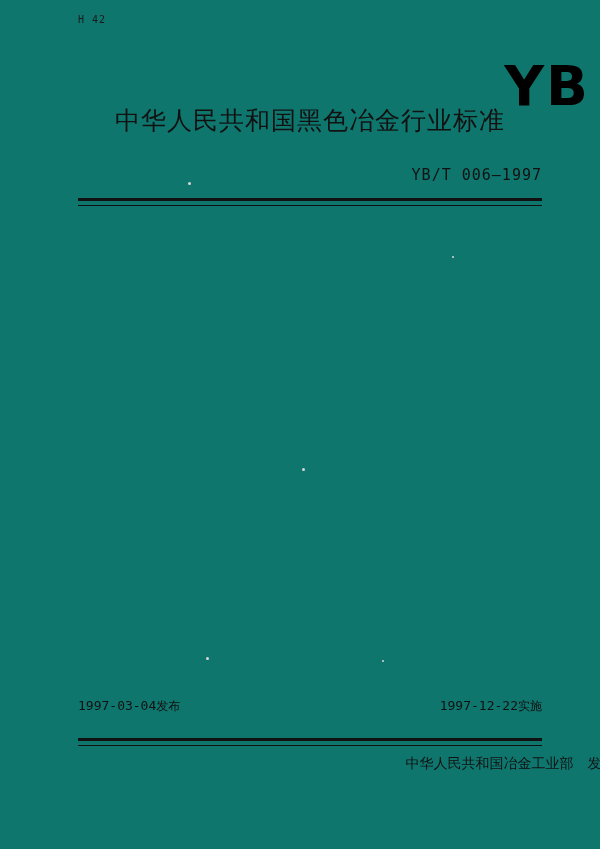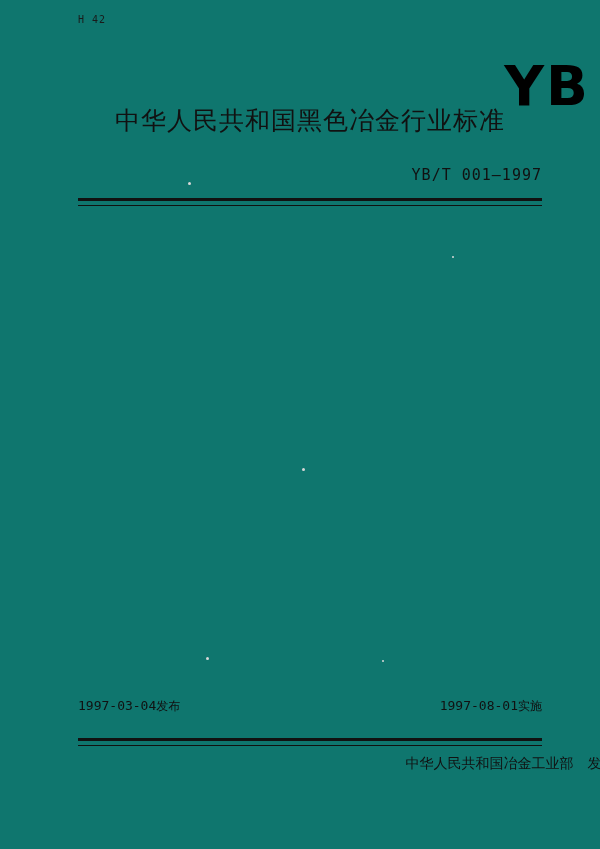--- a/index.html
+++ b/index.html
@@ -183,33 +183,33 @@
   <div class="speck" style="left:206px; top:657px; width:3px; height:3px;"></div>
   <div class="speck" style="left:382px; top:660px; width:2px; height:2px;"></div>
   <div class="speck" style="left:452px; top:256px; width:2px; height:2px;"></div>
 
   <div class="class-code">H 42</div>
 
   <div class="yb-logo">YB</div>
 
   <div class="std-title">中华人民共和国黑色冶金行业标准</div>
 
-  <div class="std-number">YB/T 001—1997</div>
+  <div class="std-number">YB/T 006—1997</div>
 
   <div class="rule-thick"></div>
   <div class="rule-thin"></div>
 
 
 
   <div class="footer-dates">
     <div>
       <span>1997-03-04</span><span class="cn">发布</span>
     </div>
     <div>
-      <span>1997-08-01</span><span class="cn">实施</span>
+      <span>1997-12-22</span><span class="cn">实施</span>
     </div>
   </div>
 
   <div class="rule-footer-thick"></div>
   <div class="rule-footer-thin"></div>
 
   <div class="publisher">
     <span>中华人民共和国冶金工业部</span><span class="gap"></span><span>发 布</span>
   </div>
 

